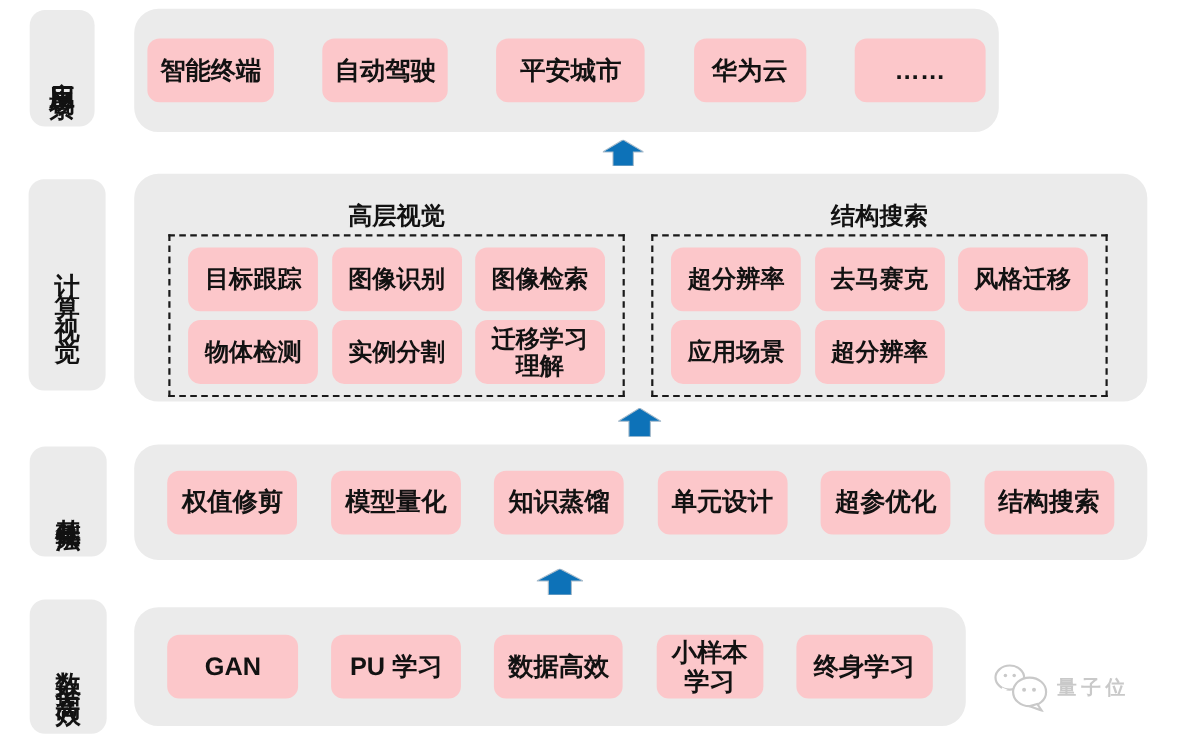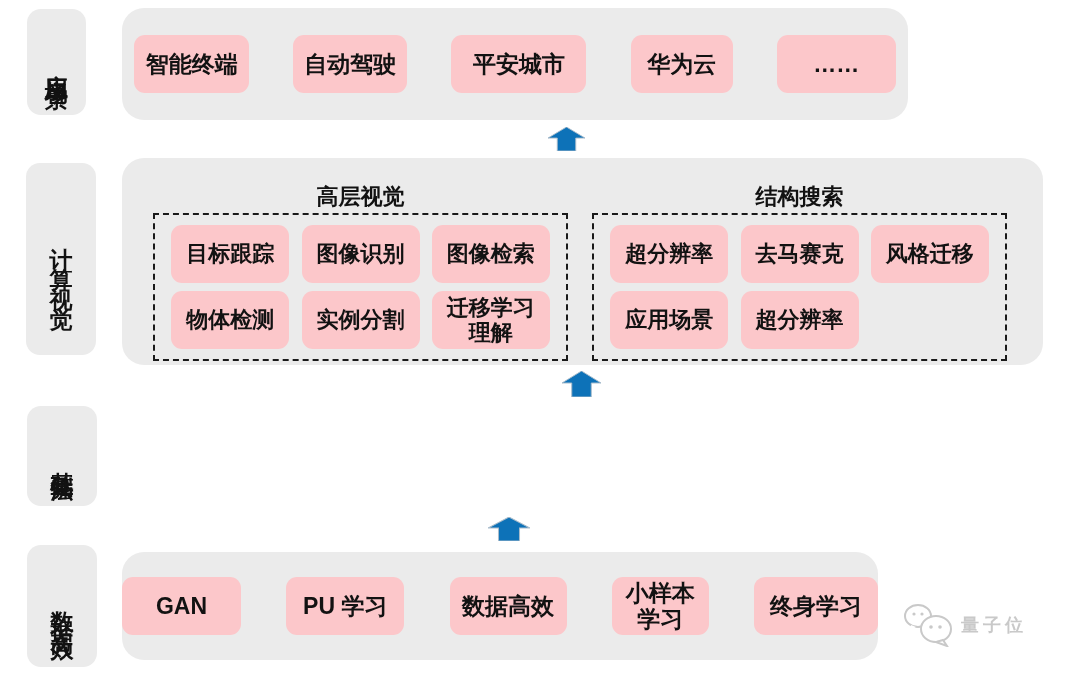--- a/index.html
+++ b/index.html
@@ -119,26 +119,34 @@
           <span class="chip">超分辨率</span>
         </div>
       </div>
     </div>
   </div>
 
   <svg class="arrow" style="left:562px;top:371px;width:39px;height:26px;" viewBox="0 0 40 26" preserveAspectRatio="none">
     <polygon points="20,0 40,12 30,12 30,26 10,26 10,12 0,12" class="arrow-shape" fill="#0d72b8" stroke="#a9bccb" stroke-width="1"></polygon>
   </svg>
 
+  <div class="band" style="left:122px;top:404px;width:921px;height:105px;">
+    <span class="chip" style="width:118px">权值修剪</span>
+    <span class="chip" style="width:118px">模型量化</span>
+    <span class="chip" style="width:118px">知识蒸馏</span>
+    <span class="chip" style="width:118px">单元设计</span>
+    <span class="chip" style="width:118px">超参优化</span>
+    <span class="chip" style="width:118px">结构搜索</span>
+  </div>
 
   <svg class="arrow" style="left:488px;top:517px;width:42px;height:24px;" viewBox="0 0 40 26" preserveAspectRatio="none">
     <polygon points="20,0 40,12 30,12 30,26 10,26 10,12 0,12" class="arrow-shape" fill="#0d72b8" stroke="#a9bccb" stroke-width="1"></polygon>
   </svg>
 
-  <div class="band" style="left:122px;top:552px;width:756px;height:108px;justify-content:space-between;">
+  <div class="band" style="left:122px;top:552px;width:756px;height:108px;">
     <span class="chip" style="width:119px">GAN</span>
     <span class="chip" style="width:118px">PU 学习</span>
     <span class="chip" style="width:117px">数据高效</span>
     <span class="chip" style="width:97px">小样本
 学习</span>
     <span class="chip" style="width:124px">终身学习</span>
   </div>
 
   <div class="watermark">
     <svg width="52" height="44" viewBox="0 0 52 44">

